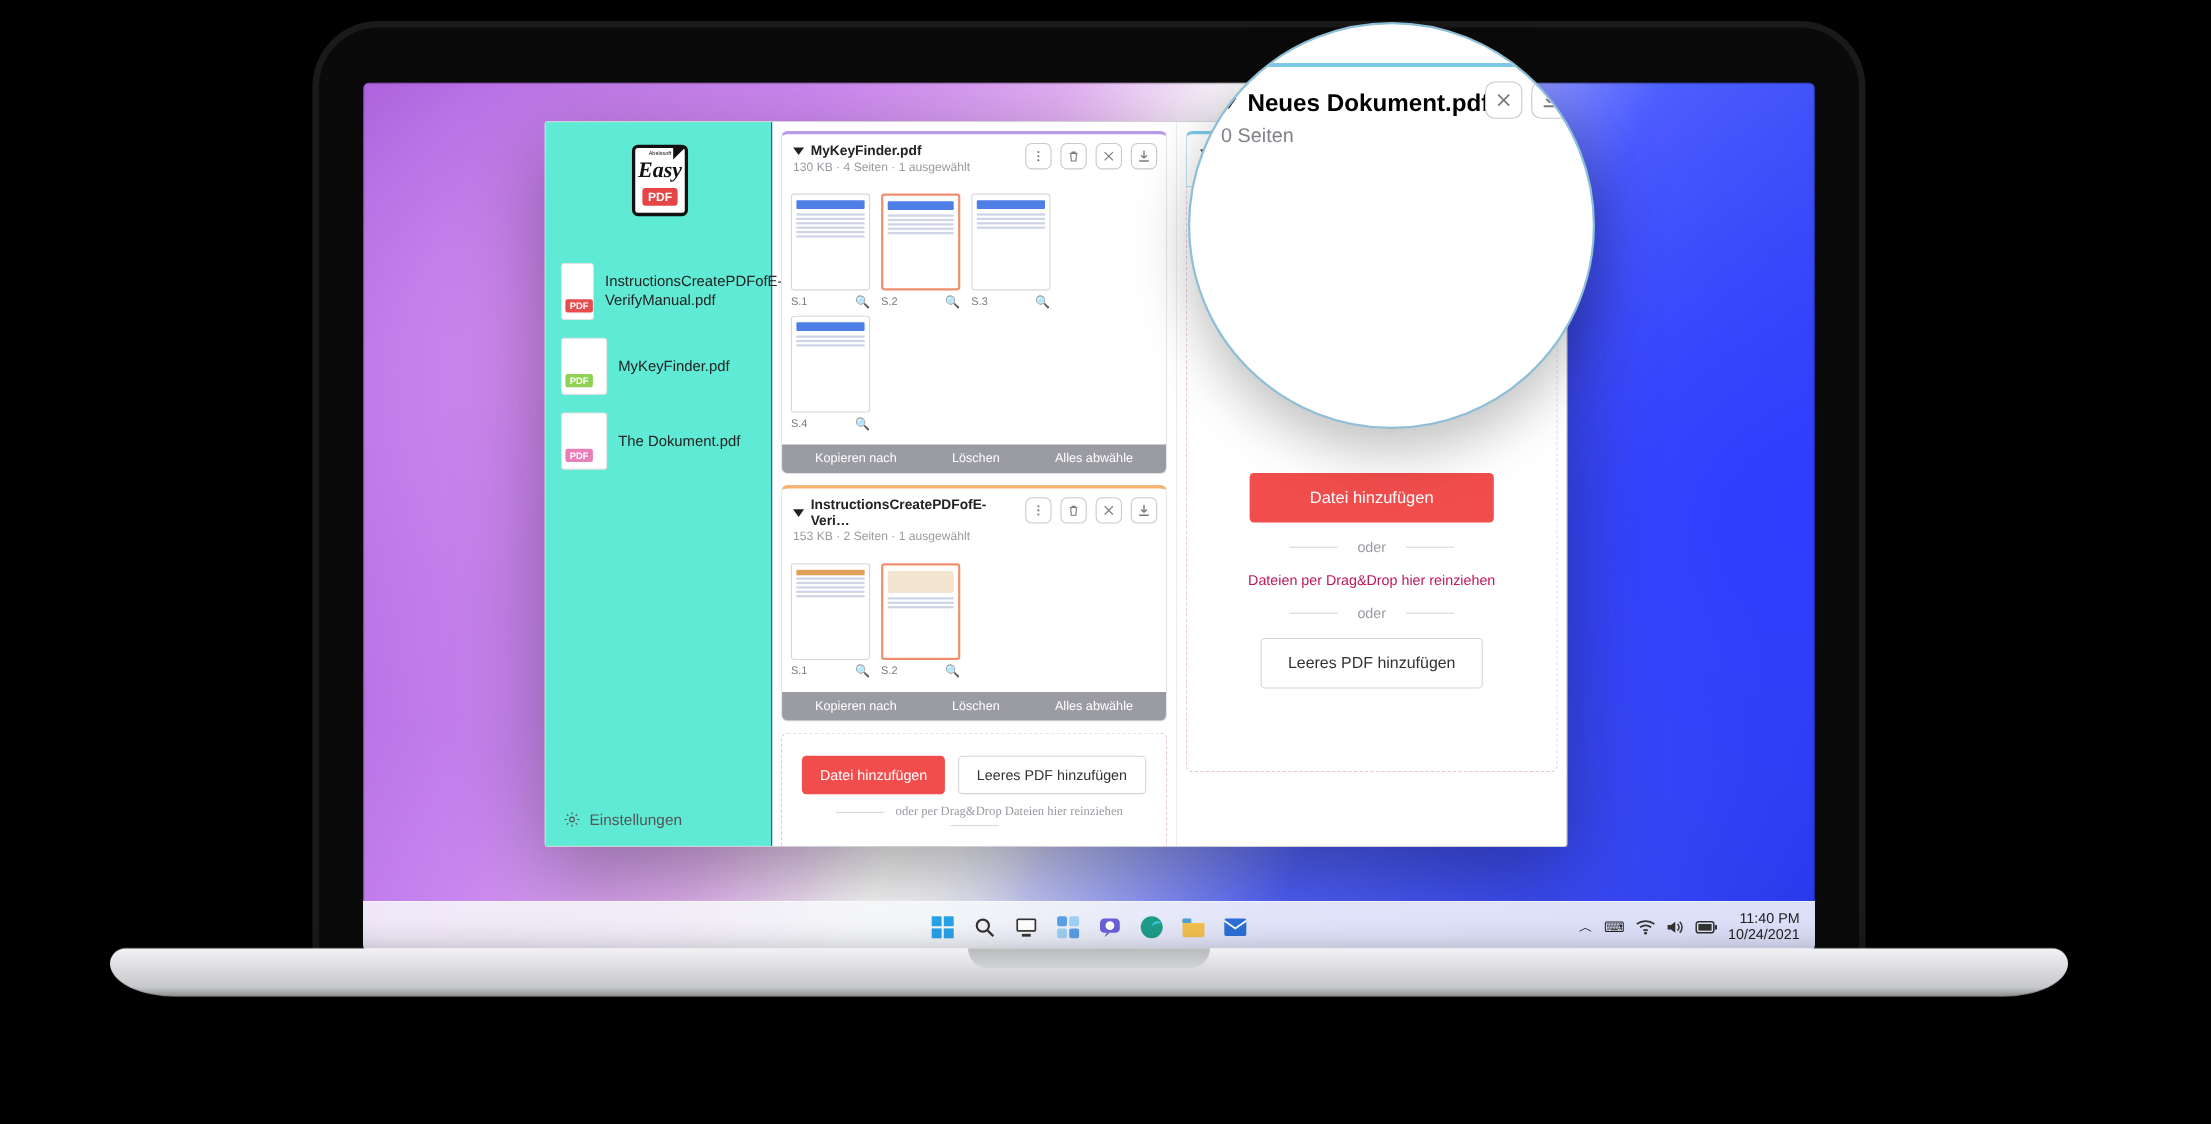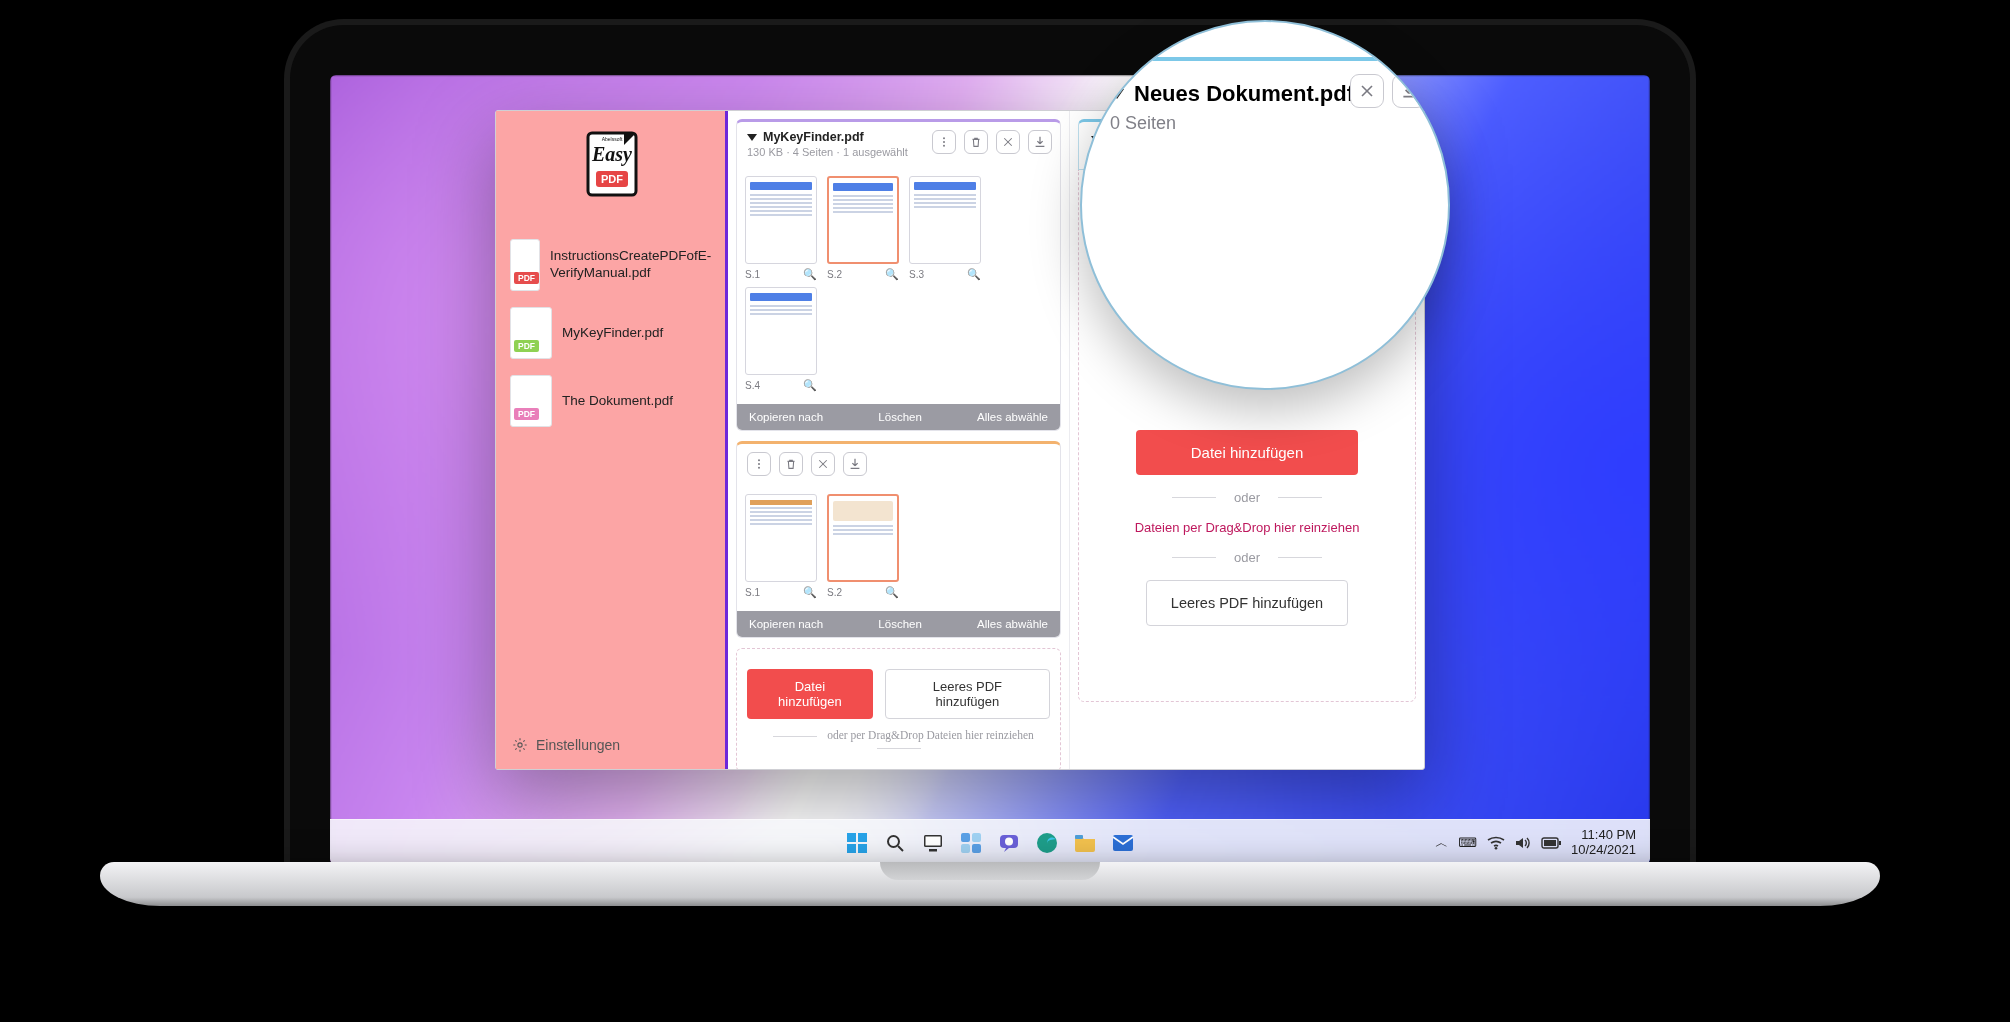--- a/index.html
+++ b/index.html
@@ -90,23 +90,23 @@
   .titlebar-ctrls{
     position:absolute; right:0; top:0; height:26px;
     display:flex;
   }
   .tbar-btn{ width:40px; height:26px; display:flex; align-items:center; justify-content:center; background:#9fb8d0; color:#fff; font-size:12px;}
   .tbar-btn.close{ background:#6a96c3;}
   .tbar-btn svg{stroke:#fff;}
 
   
   .sidebar{
-    width:232px; flex-shrink:0;
-    background:#fca5a5;
-    border-right:3px solid #6d28d9;
+    width:206px; flex-shrink:0;
+    background:#5eead4;
+    border-right:1px solid #6d28d9;
     display:flex; flex-direction:column;
     padding:16px 12px 8px;
   }
   .logo { align-self:center; margin-bottom:20px;}
   .file-item{
     display:flex; align-items:center; gap:10px;
     min-height:56px; padding:4px 2px; border-radius:6px; margin-bottom:8px;
   }
   .file-icn{
     width:42px; height:52px; background:#fff; border:1px solid #e2e2e6;
@@ -160,21 +160,21 @@
   .thumb-page .line{height:2px;background:#cbd3e4;margin:2px 0;}
   .thumb-foot{
     display:flex; justify-content:space-between; align-items:center;
     font-size:10px; color:#7a7a80; margin-top:4px;
   }
   .thumb-foot .mag{font-size:11px;}
 
   .doc-footer{
     display:flex; justify-content:space-between; align-items:flex-start;
     background:#9b9ba3; color:#fff; font-size:11.5px;
-    padding:7px 12px; border-radius:0 0 5px 5px;
+    padding:7px 30px; border-radius:0 0 5px 5px;
   }
 
   
   .empty-card{
     border:1px dashed #e3c6d5; border-radius:6px;
     padding:20px 10px 18px; text-align:center;
   }
   .btn{
     display:inline-block; border:none; border-radius:4px;
     padding:9px 16px; font-size:13px; cursor:pointer;
@@ -411,20 +411,27 @@
           </div>
           <div class="doc-footer">
             <span>Kopieren nach</span>
             <span>Löschen</span>
             <span>Alles abwähle</span>
           </div>
         </div>
 
         <div class="doc-card accent-orange">
           <div class="doc-head">
+            <div class="titleblock">
+              <div class="title">
+                  <span class="chev"></span>
+                <span>InstructionsCreatePDFofE-Veri…</span>
+                </div>
+              <div class="meta">153 KB  ·  2 Seiten  ·  1 ausgewählt</div>
+            </div>
             <div class="head-btn">
                 <svg viewBox="0 0 16 16" width="12" height="14">
                   <circle cx="8" cy="3" r="1.3" fill="#7a7a82"></circle>
                   <circle cx="8" cy="8" r="1.3" fill="#7a7a82"></circle>
                   <circle cx="8" cy="13" r="1.3" fill="#7a7a82"></circle>
                 </svg>
               </div>
             <div class="head-btn">
                 <svg viewBox="0 0 16 16" width="14" height="14">
                   <path d="M4 5h8M6.5 5V3.8h3V5M5 5l.6 8h4.8L11 5" fill="none" stroke="#7a7a82" stroke-width="1.2"></path>

